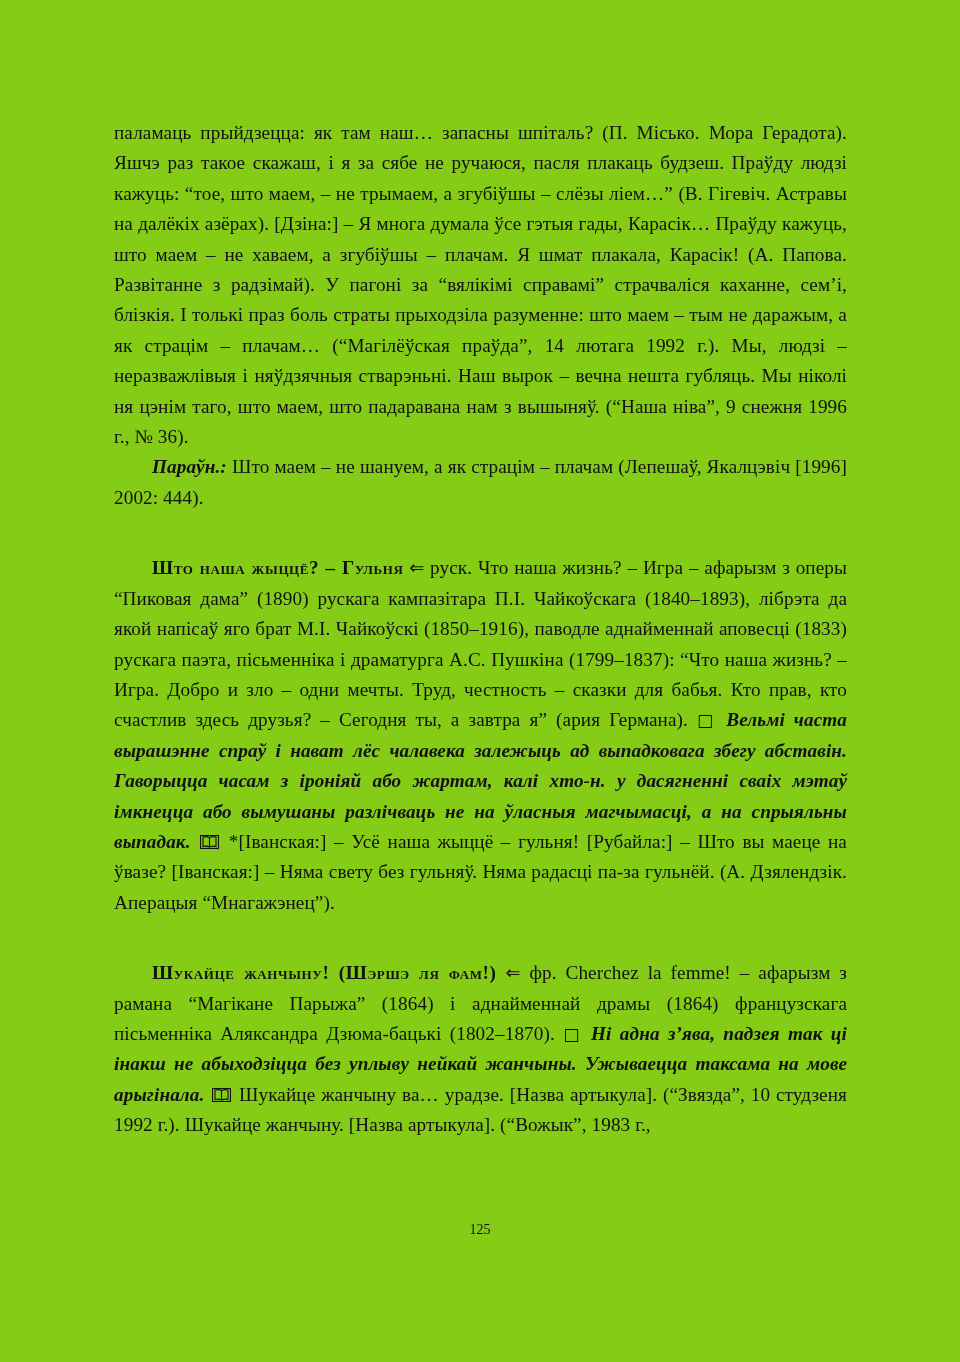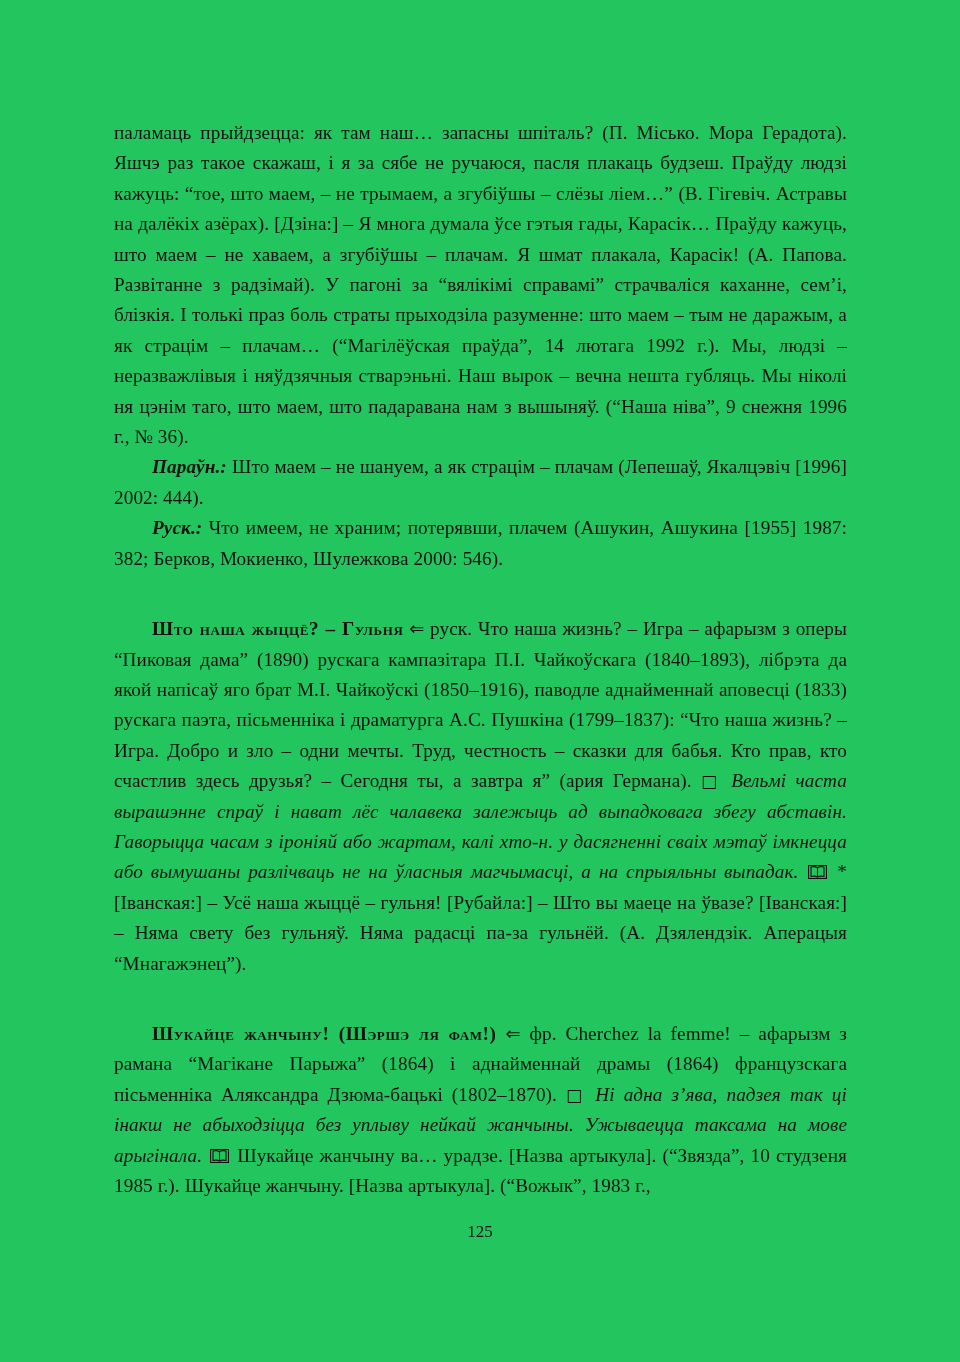--- a/index.html
+++ b/index.html
@@ -15,21 +15,21 @@
     font-family: "Liberation Serif", "DejaVu Serif", serif;
     color: #111111;
     overflow: hidden;
   }
 
   .page {
     position: absolute;
     left: 0; top: 0;
     width: 960px;
     height: 1362px;
-    background: #22c55e;
+    background: #84cc16;
   }
 
   .text-column {
     position: absolute;
     left: 114px;
     top: 118px;
     width: 733px;
   }
 
   p.para {
@@ -53,21 +53,21 @@
     letter-spacing: 0.6px;
     margin-top: 20px;
   }
 
   .lang-label {
     font-style: italic;
     font-weight: bold;
   }
 
   .gloss {
-    font-weight: normal;
+    font-weight: bold;
     font-style: italic;
   }
 
   .sym {
     font-family: "DejaVu Sans", sans-serif;
     font-weight: normal;
     font-size: 17px;
     line-height: 1;
   }
 
@@ -85,52 +85,51 @@
     margin: 0 2px;
   }
   .book-icon svg { display: block; }
 
   .page-number {
     position: absolute;
     left: 0;
     top: 1222px;
     width: 960px;
     text-align: center;
-    font-size: 17px;
+    font-size: 14px;
     font-family: "Liberation Serif", serif;
     color: #111111;
   }
 </style>
 </head>
 <body>
 
 <div class="page">
 
   <div class="text-column">
 
     <p class="para"><span>паламаць прыйдзецца: як там наш… запасны шпіталь? (П. Місько. Мора Герадота). Яшчэ раз такое скажаш, і я за сябе не ручаюся, пасля плакаць будзеш. Праўду людзі кажуць: “тое, што маем, – не трымаем, а згубіўшы – слёзы ліем…” (В. Гігевіч. Астравы на далёкіх азёрах). [Дзіна:] – Я многа думала ўсе гэтыя гады, Карасік… Праўду кажуць, што маем – не хаваем, а згубіўшы – плачам. Я шмат плакала, Карасік! (А. Папова. Развітанне з радзімай). У пагоні за “вялікімі справамі” страчваліся каханне, сем’і, блізкія. І толькі праз боль страты прыходзіла разуменне: што маем – тым не даражым, а як страцім – плачам… (“Магілёўская праўда”, 14 лютага 1992 г.). Мы, людзі – неразважлівыя і няўдзячныя стварэньні. Наш вырок – вечна нешта губляць. Мы ніколі ня цэнім таго, што маем, што падаравана нам з вышыняў. (“Наша ніва”, 9 снежня 1996 г., № 36).</span></p>
 
     <p class="para indent"><span class="lang-label">Параўн.:</span><span> Што маем – не шануем, а як страцім – плачам (Лепешаў, Якалцэвіч [1996] 2002: 444).</span></p>
 
-    <p class="para indent"><span class="lang-label">Руск.:</span><span> Что имеем, не храним; потерявши, плачем (Ашукин, Ашукина [1955] 1987: 382; Берков, Мокиенко, Шулежкова 2000: 546).</span></p>
 
     <div class="entry-gap-lg"></div>
 
     <p class="para indent"><span class="hw">Што наша жыццё? – Гульня</span><span> </span><span class="arrow">⇐</span><span> руск. Что наша жизнь? – Игра – афарызм з оперы “Пиковая дама” (1890) рускага кампазітара П.І. Чайкоўскага (1840–1893), лібрэта да якой напісаў яго брат М.І. Чайкоўскі (1850–1916), паводле аднайменнай аповесці (1833) рускага паэта, пісьменніка і драматурга А.С. Пушкіна (1799–1837): “Что наша жизнь? – Игра. Добро и зло – одни мечты. Труд, честность – сказки для бабья. Кто прав, кто счастлив здесь друзья? – Сегодня ты, а завтра я” (ария Германа). </span><span class="sym">□</span><span> </span><span class="gloss">Вельмі часта вырашэнне спраў і нават лёс чалавека залежыць ад выпадковага збегу абставін. Гаворыцца часам з іроніяй або жартам, калі хто-н. у дасягненні сваіх мэтаў імкнецца або вымушаны разлічваць не на ўласныя магчымасці, а на спрыяльны выпадак.</span><span> </span><span class="book-icon"><svg width="19" height="14" viewBox="0 0 19 14" aria-hidden="true">
             <rect x="0.5" y="0.5" width="18" height="13" fill="none" stroke="#111" stroke-width="1.2"></rect>
             <path d="M9.5 2.6 C7.6 1.4 5.2 1.4 3 2.1 L3 11.6 C5.2 10.9 7.6 10.9 9.5 12.1 C11.4 10.9 13.8 10.9 16 11.6 L16 2.1 C13.8 1.4 11.4 1.4 9.5 2.6 Z" fill="none" stroke="#111" stroke-width="1.1"></path>
             <line x1="9.5" y1="2.6" x2="9.5" y2="12.1" stroke="#111" stroke-width="1.1"></line>
           </svg></span><span> *[Іванская:] – Усё наша жыццё – гульня! [Рубайла:] – Што вы маеце на ўвазе? [Іванская:] – Няма свету без гульняў. Няма радасці па-за гульнёй. (А. Дзялендзік. Аперацыя “Мнагажэнец”).</span></p>
 
 
     <div class="entry-gap-lg"></div>
 
     <p class="para indent"><span class="hw">Шукайце жанчыну! (Шэршэ ля фам!)</span><span> </span><span class="arrow">⇐</span><span> фр. Cherchez la femme! – афарызм з рамана “Магікане Парыжа” (1864) і аднайменнай драмы (1864) французскага пісьменніка Аляксандра Дзюма-бацькі (1802–1870). </span><span class="sym">□</span><span> </span><span class="gloss">Ні адна з’ява, падзея так ці інакш не абыходзіцца без уплыву нейкай жанчыны. Ужываецца таксама на мове арыгінала.</span><span> </span><span class="book-icon"><svg width="19" height="14" viewBox="0 0 19 14" aria-hidden="true">
             <rect x="0.5" y="0.5" width="18" height="13" fill="none" stroke="#111" stroke-width="1.2"></rect>
             <path d="M9.5 2.6 C7.6 1.4 5.2 1.4 3 2.1 L3 11.6 C5.2 10.9 7.6 10.9 9.5 12.1 C11.4 10.9 13.8 10.9 16 11.6 L16 2.1 C13.8 1.4 11.4 1.4 9.5 2.6 Z" fill="none" stroke="#111" stroke-width="1.1"></path>
             <line x1="9.5" y1="2.6" x2="9.5" y2="12.1" stroke="#111" stroke-width="1.1"></line>
-          </svg></span><span> Шукайце жанчыну ва… урадзе. [Назва артыкула]. (“Звязда”, 10 студзеня 1985 г.). Шукайце жанчыну. [Назва артыкула]. (“Вожык”, 1983 г.,</span></p>
+          </svg></span><span> Шукайце жанчыну ва… урадзе. [Назва артыкула]. (“Звязда”, 10 студзеня 1992 г.). Шукайце жанчыну. [Назва артыкула]. (“Вожык”, 1983 г.,</span></p>
 
   </div>
 
   <div class="page-number">125</div>
 
 </div>
 
 </body></html>

